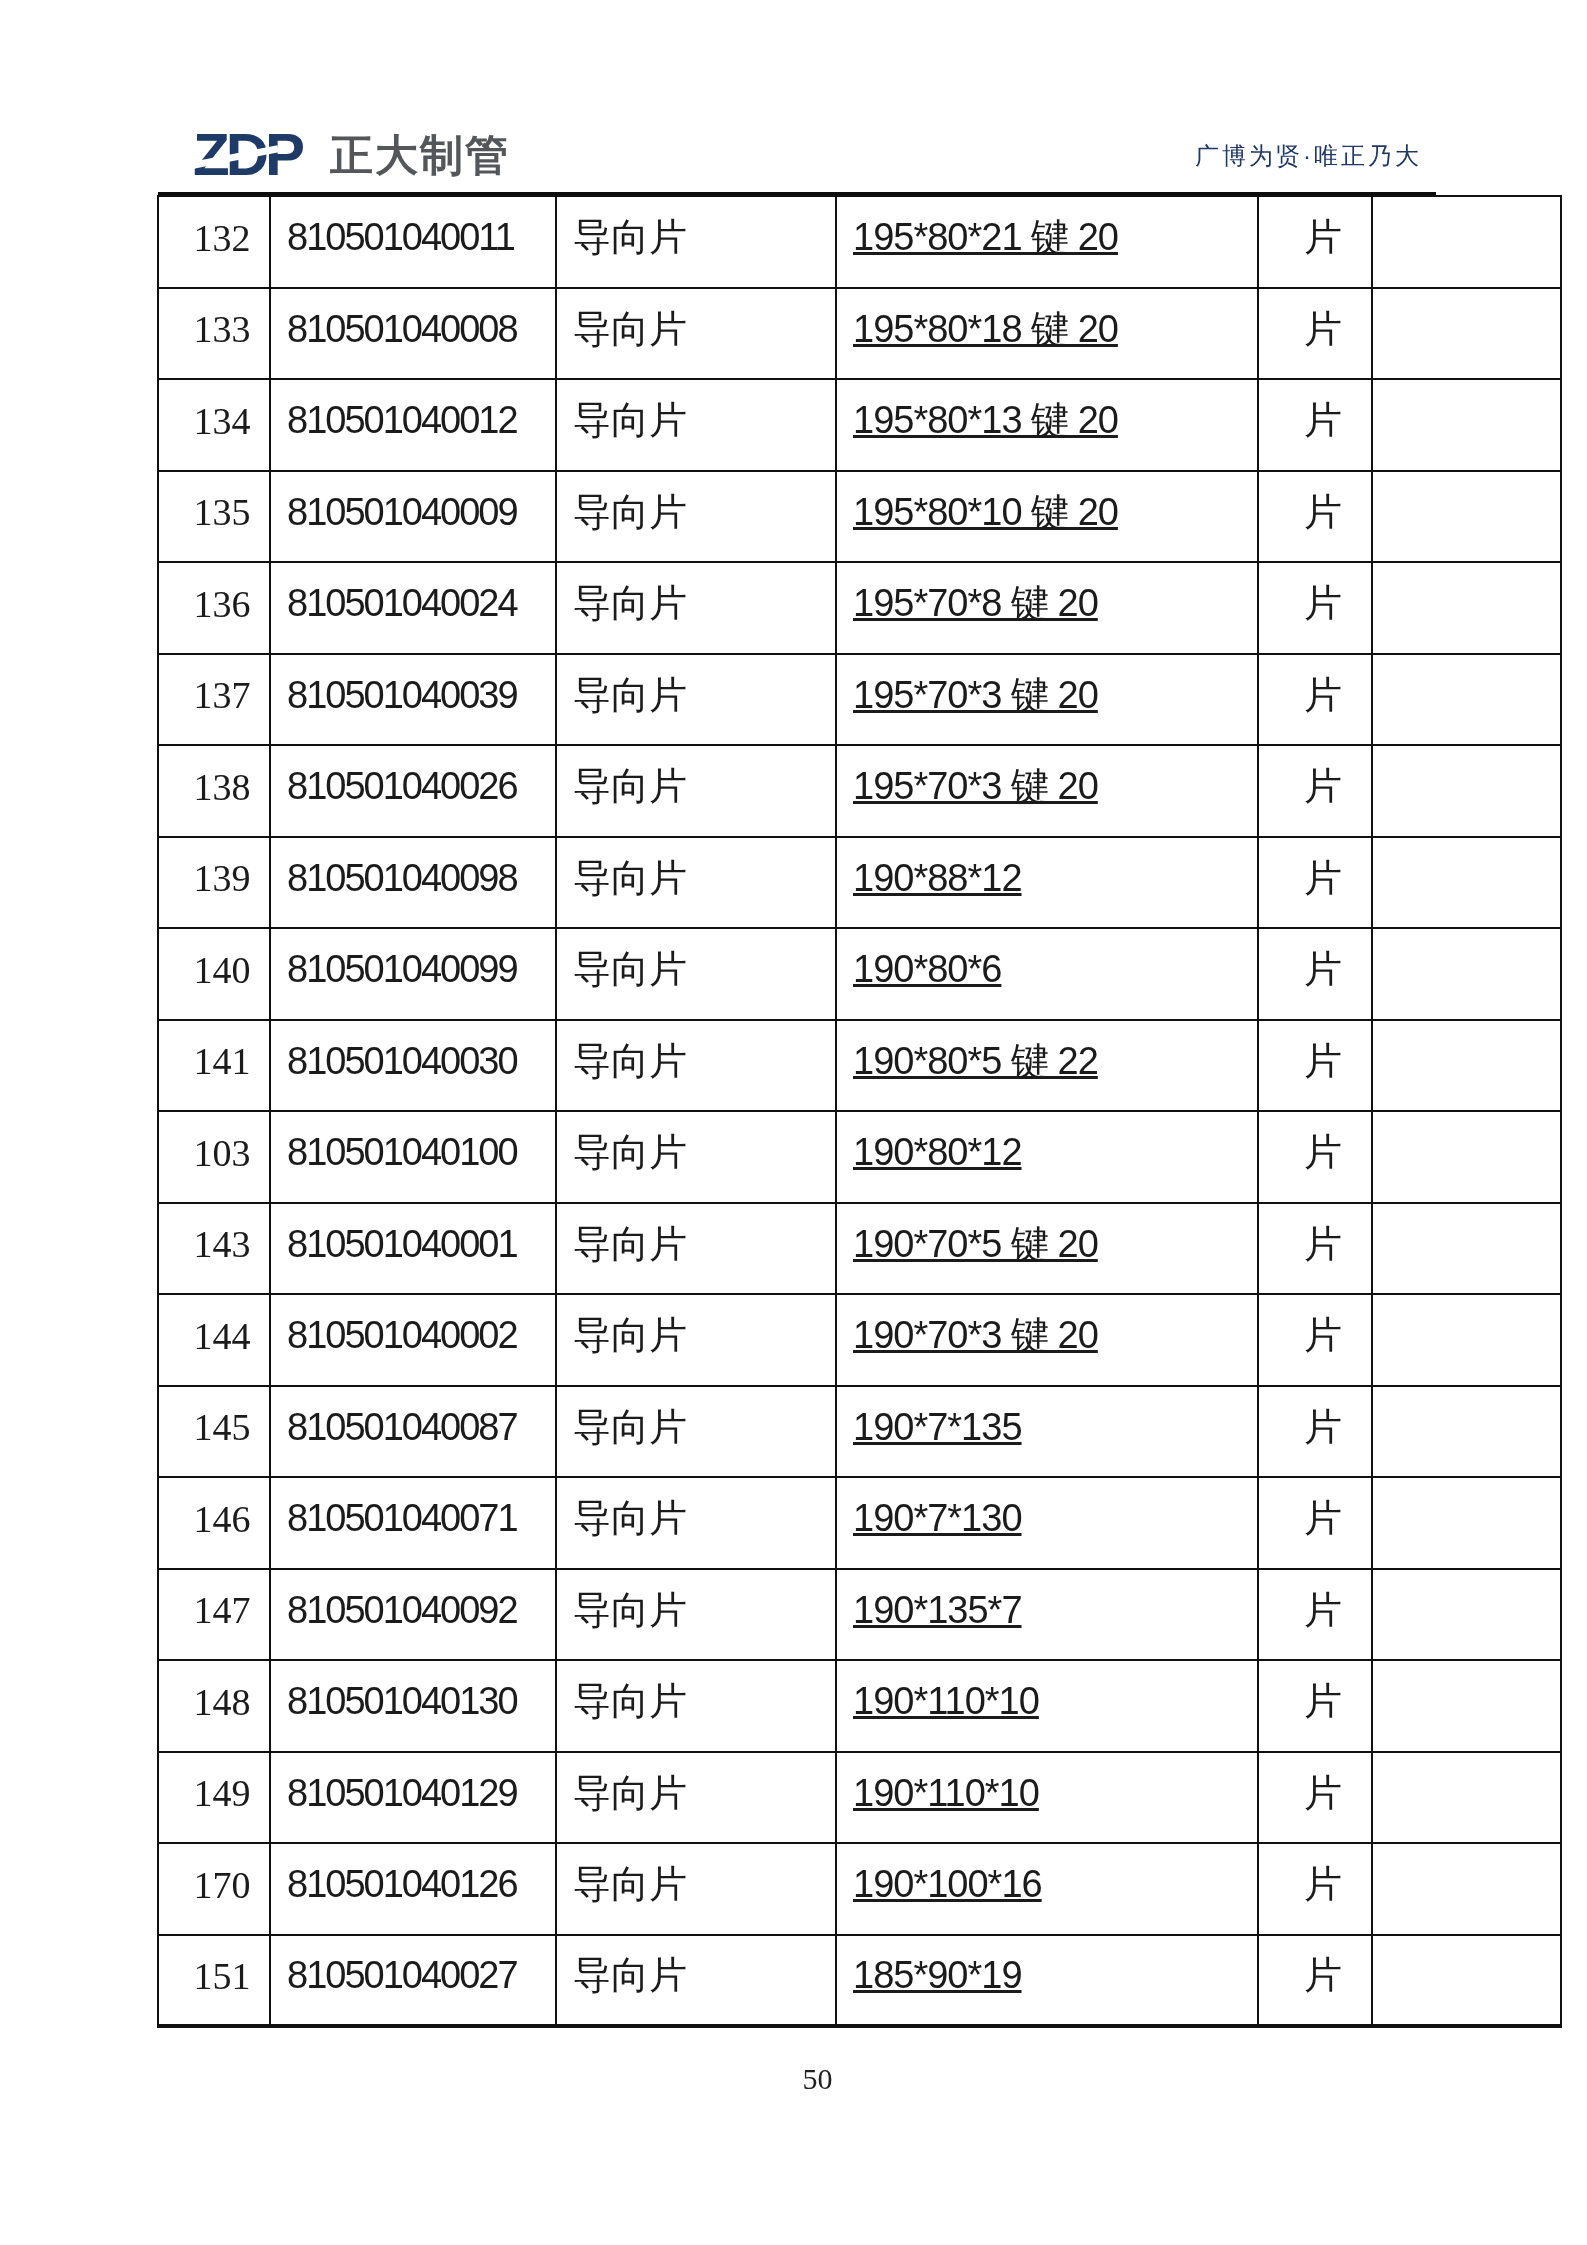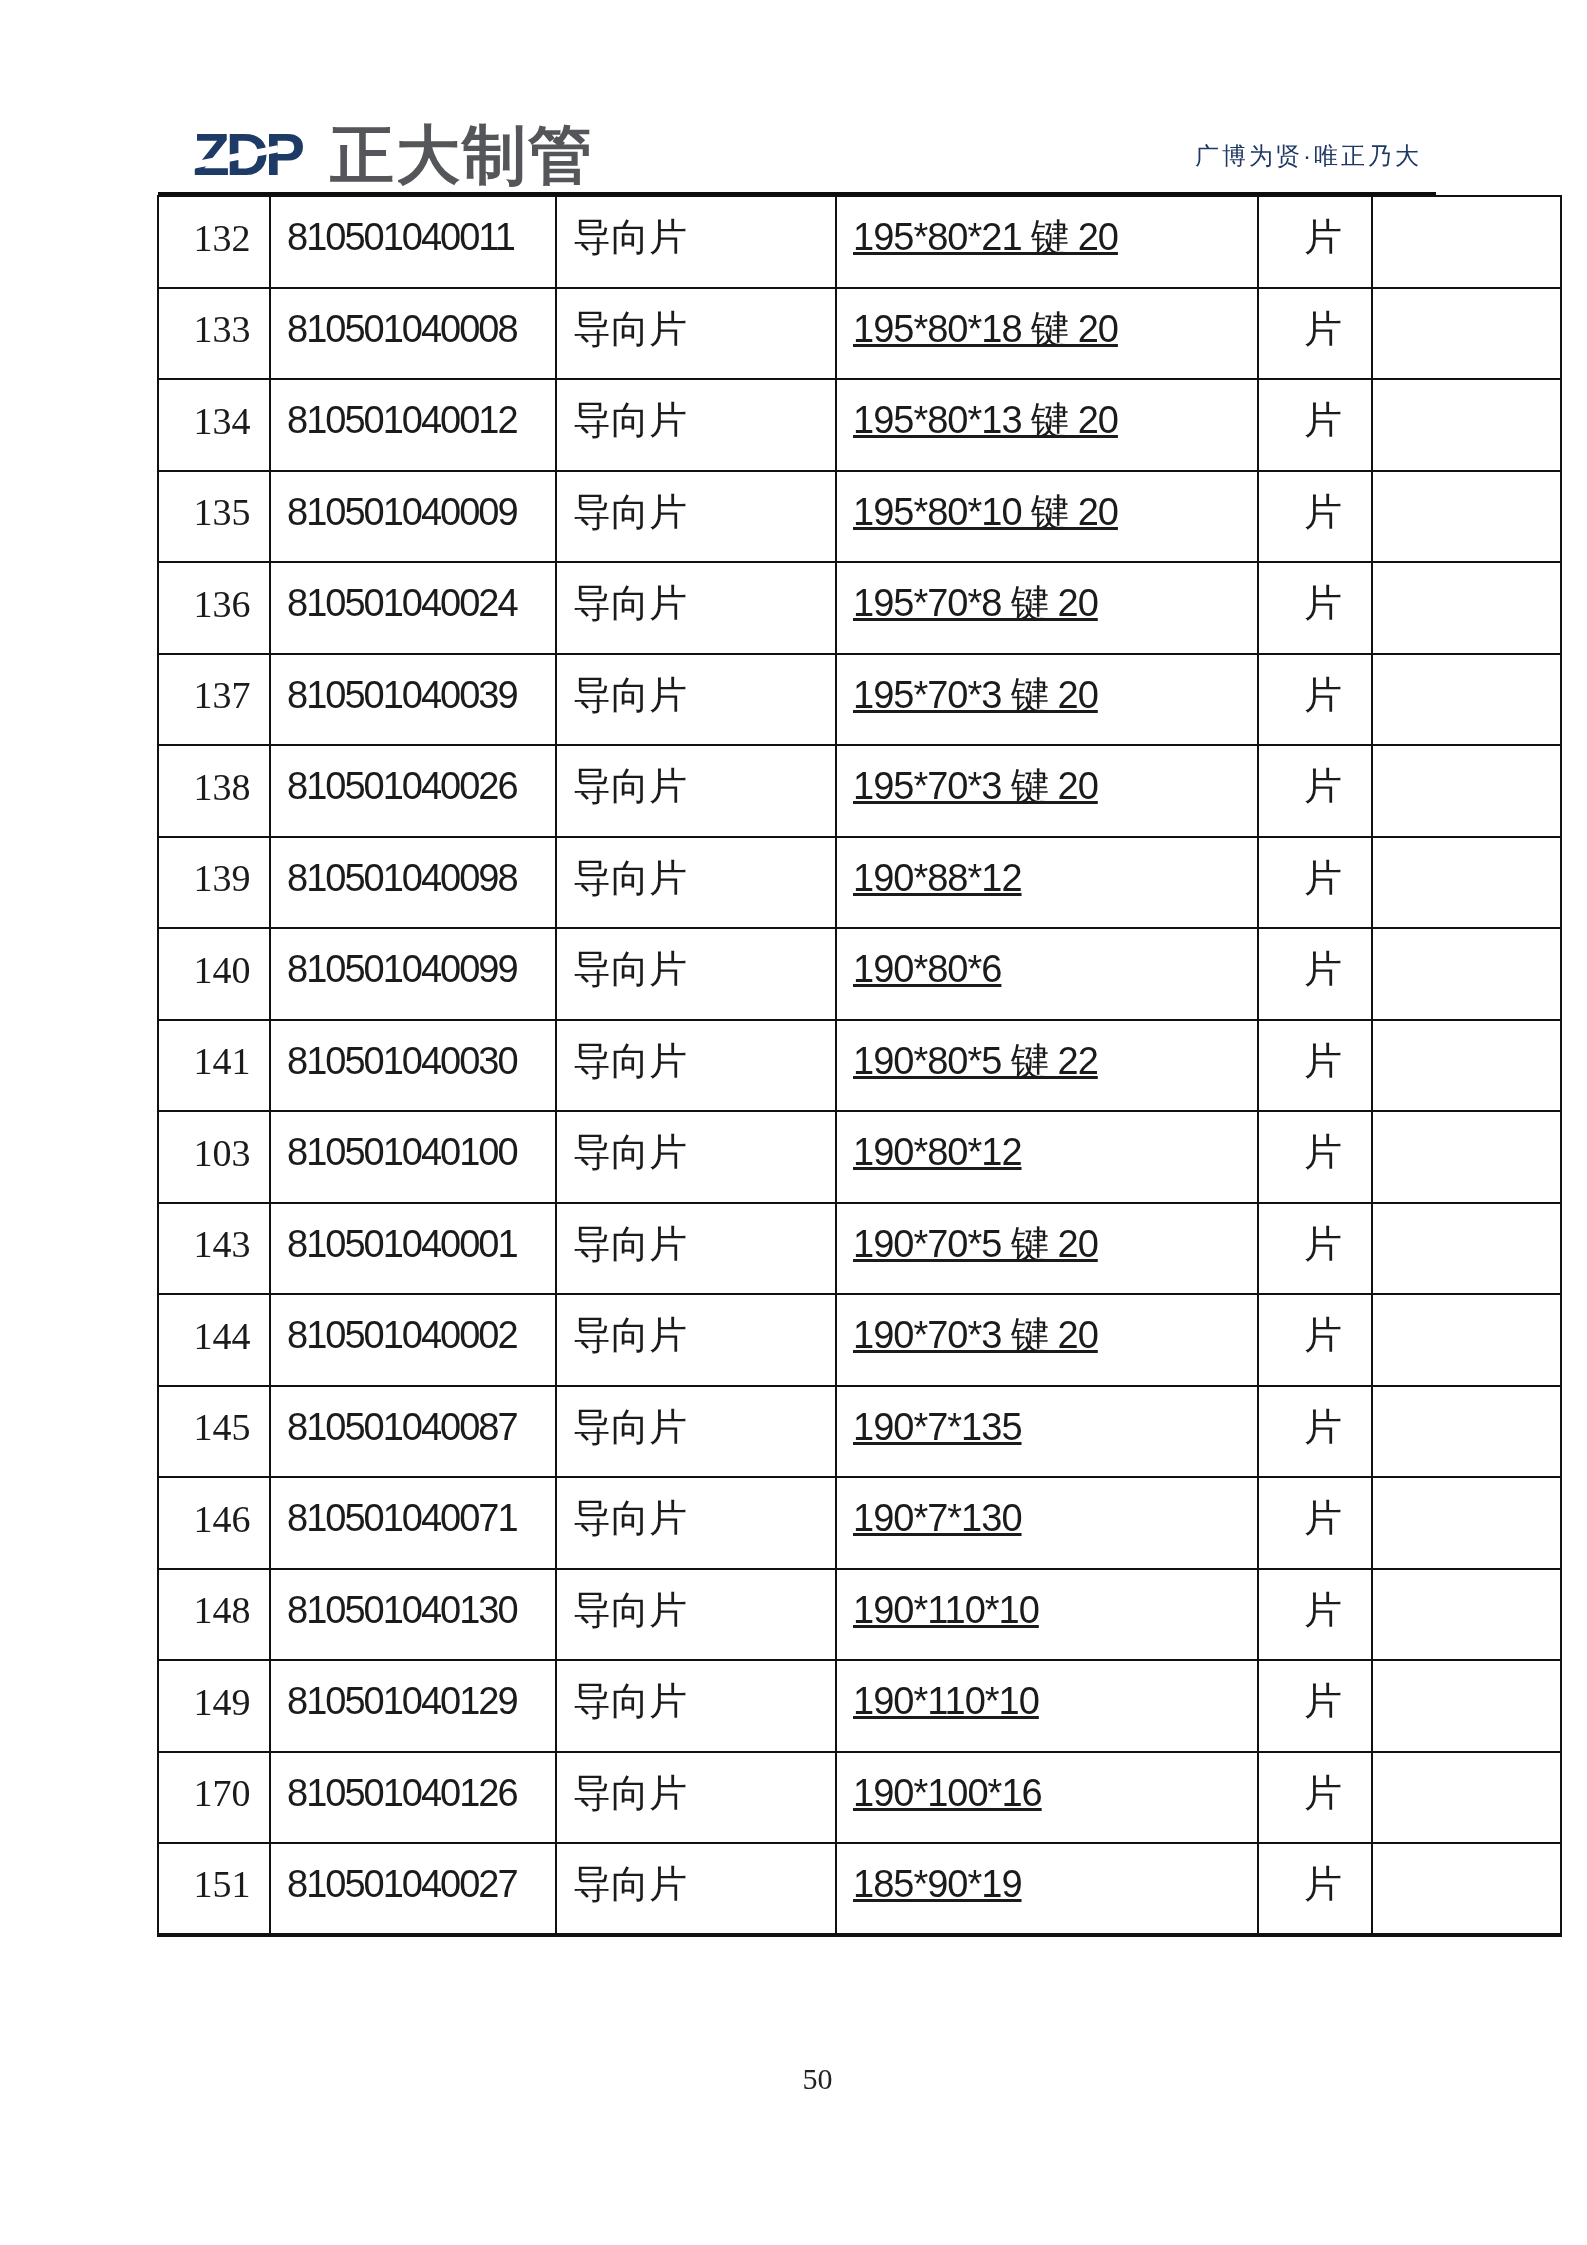--- a/index.html
+++ b/index.html
@@ -30,21 +30,21 @@
   .swoosh{
     position:absolute;left:-6px;top:24px;
     width:92px;height:7px;
     background:#ffffff;
     transform:rotate(-11deg);
   }
   .company{
     position:absolute;left:330px;top:126px;
     font-family:"Liberation Sans",sans-serif;
     font-weight:700;
-    font-size:64px;line-height:58px;
+    font-size:43px;line-height:58px;
     letter-spacing:2px;
     color:var(--gray);
   }
   .slogan{
     position:absolute;right:165px;top:136px;
     font-family:Liberation Sans, sans-serif;
     font-size:24px;line-height:40px;
     letter-spacing:3px;
     color:var(--slogan);
   }
@@ -233,20 +233,28 @@
         </tr>
         <tr>
           <td class="col-no">146</td>
           <td class="col-code">810501040071</td>
           <td class="col-name">导向片</td>
           <td class="col-spec">190*7*130</td>
           <td class="col-unit">片</td>
           <td class="col-remark"></td>
         </tr>
         <tr>
+          <td class="col-no">147</td>
+          <td class="col-code">810501040092</td>
+          <td class="col-name">导向片</td>
+          <td class="col-spec">190*135*7</td>
+          <td class="col-unit">片</td>
+          <td class="col-remark"></td>
+        </tr>
+        <tr>
           <td class="col-no">148</td>
           <td class="col-code">810501040130</td>
           <td class="col-name">导向片</td>
           <td class="col-spec">190*110*10</td>
           <td class="col-unit">片</td>
           <td class="col-remark"></td>
         </tr>
         <tr>
           <td class="col-no">149</td>
           <td class="col-code">810501040129</td>

